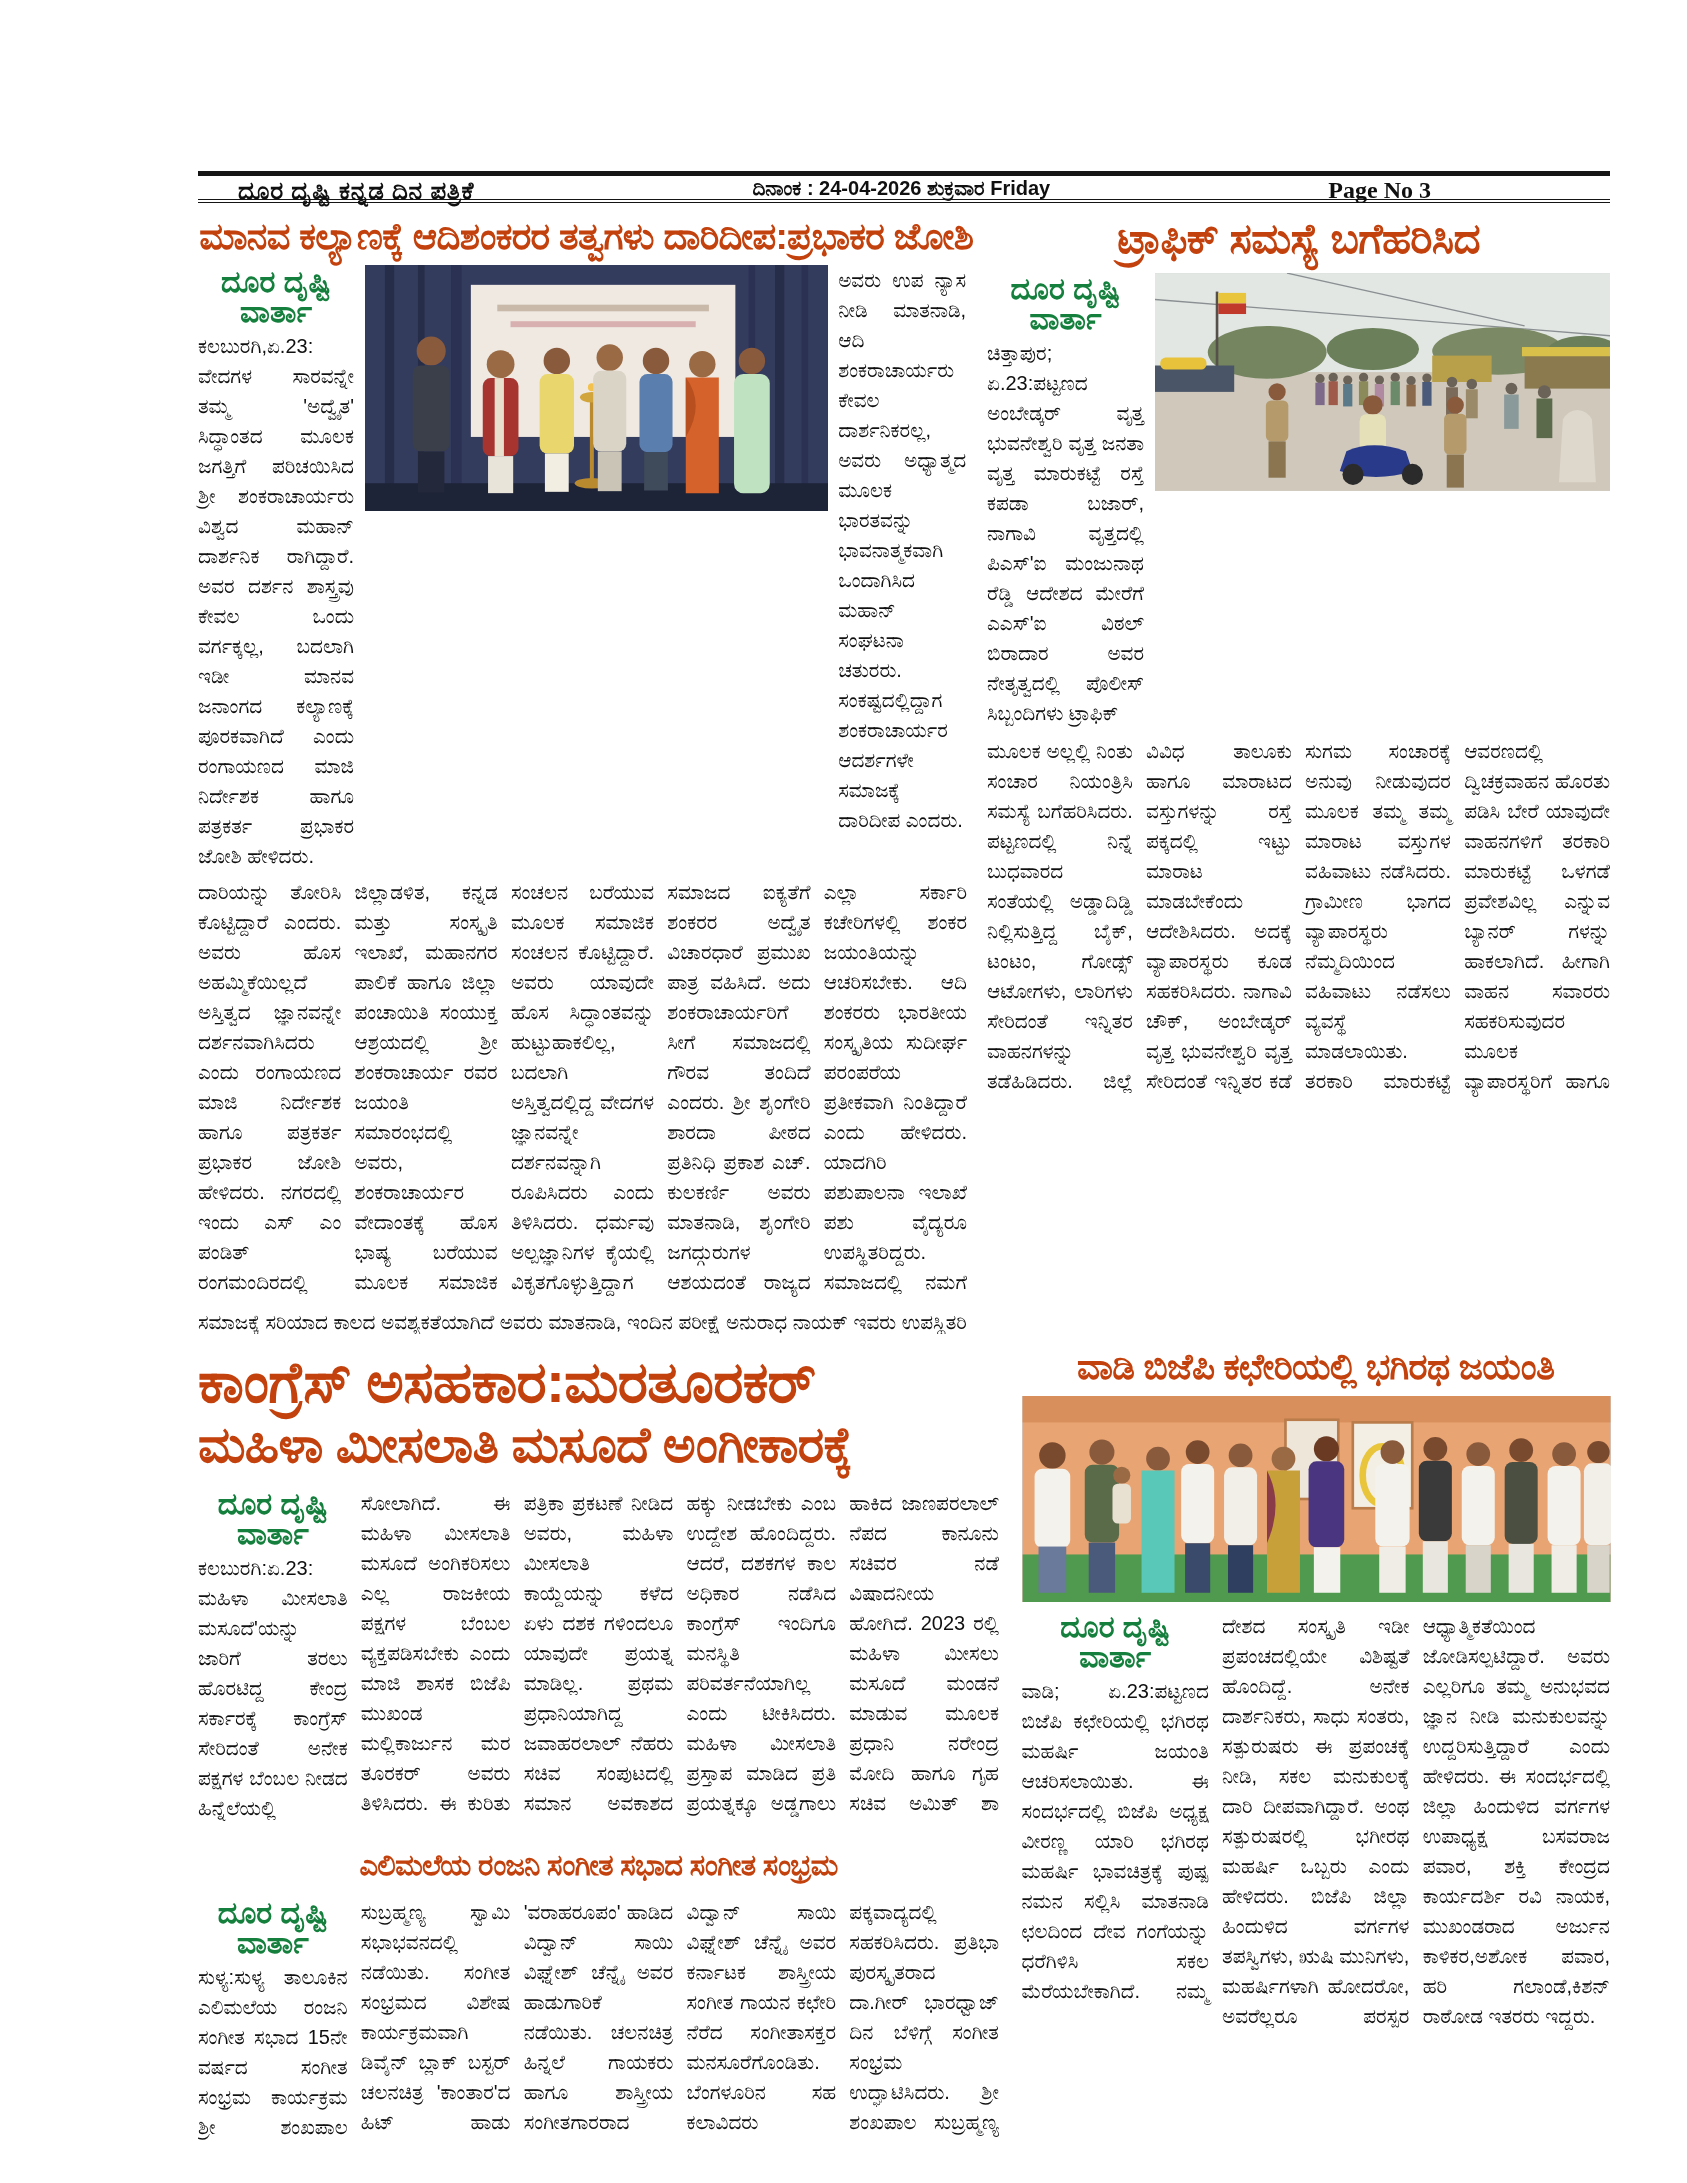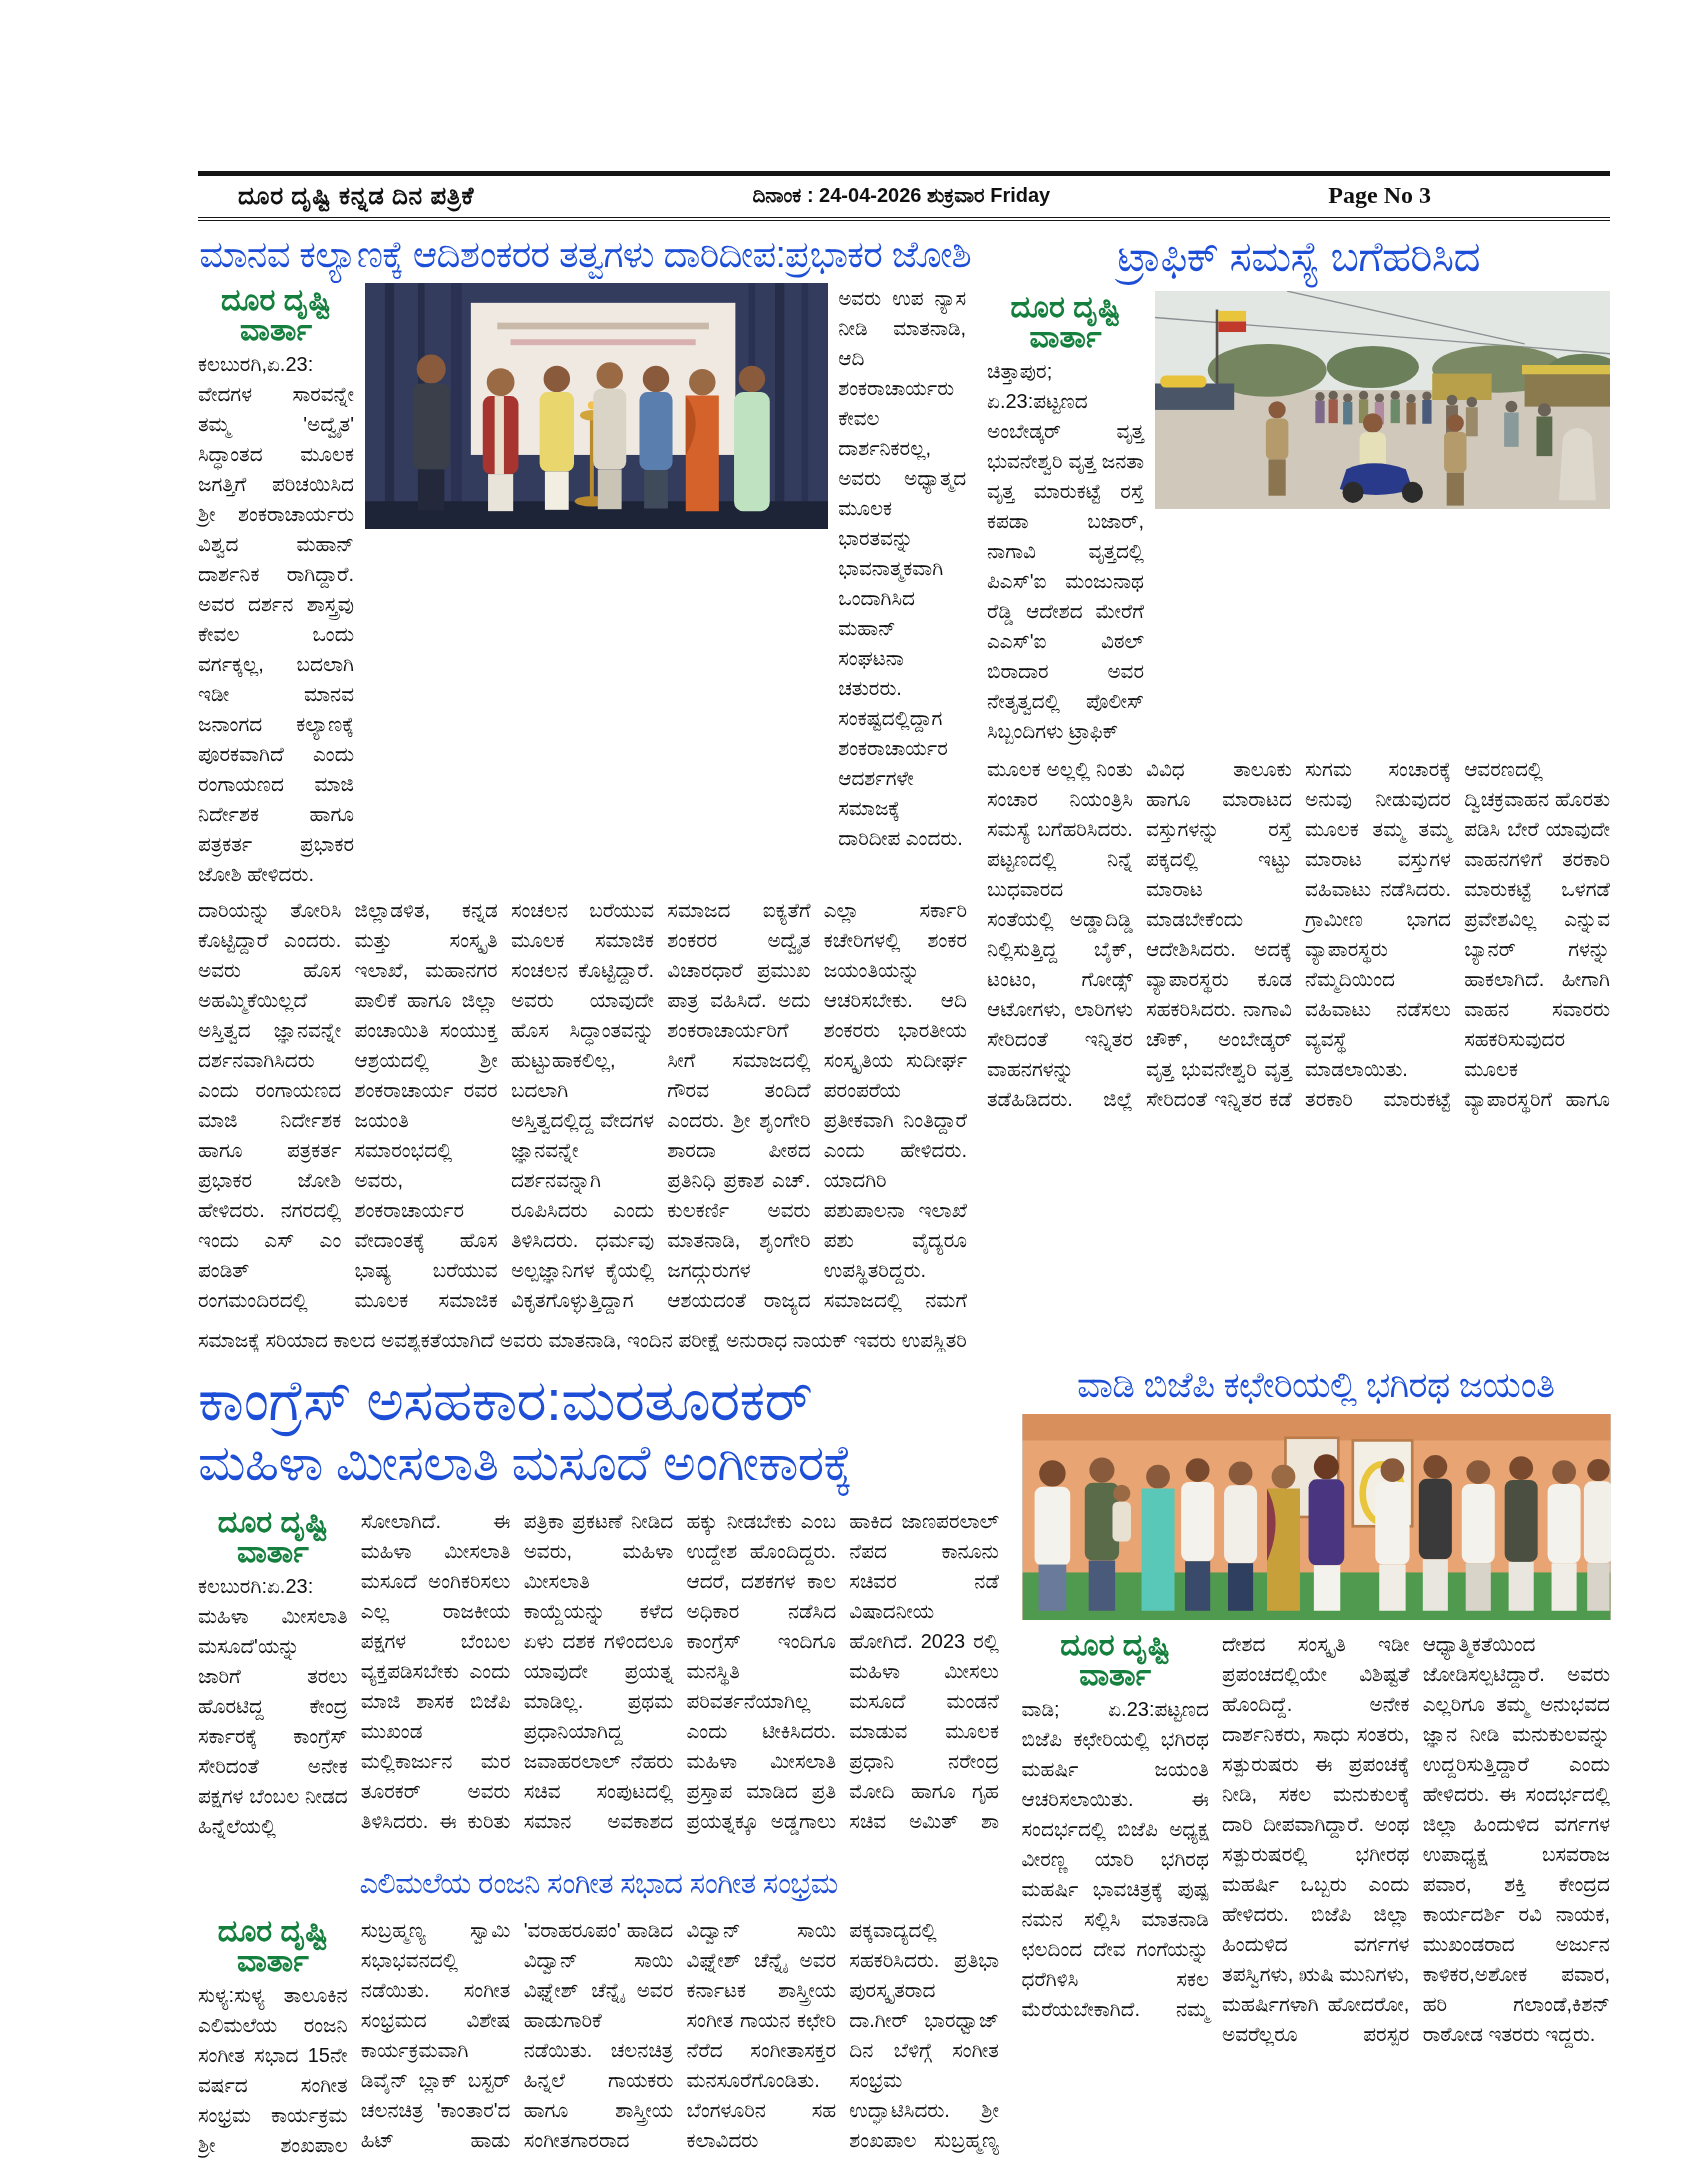--- a/index.html
+++ b/index.html
@@ -1,25 +1,25 @@
 <!DOCTYPE html>
 <html style="font-size:10.6px"><head>
 <meta charset="utf-8">
 <style>
   html,body{margin:0;padding:0;background:#ffffff;width:1687px;height:2183px;
     font-family:"Liberation Sans","DejaVu Sans",sans-serif;color:#101010;}
   .page{position:absolute;left:198px;top:171px;width:1412px;}
   
   .masthead{border-top:5.3px solid #151515;border-bottom:4.6px double #151515;
-    height:50px;display:flex;align-items:center;justify-content:space-between;
+    height:32px;display:flex;justify-content:space-between;
     padding:1.3px 20px 2.6px 40px;box-sizing:border-box;}
   .masthead .paper{font-weight:bold;font-size:24.5px;letter-spacing:0.7px;}
   .masthead .dateline{font-weight:bold;font-size:20px;}
   .masthead .pageno{font-weight:bold;font-size:24px;font-family:"Liberation Serif","DejaVu Serif",serif;padding-right:159px;}
-  h1,h2,h3{margin:0;font-weight:normal;color:#1d4ed8;}
+  h1,h2,h3{margin:0;font-weight:bold;color:#c2410c;}
   .kn-head{letter-spacing:-0.7px;}
   .byline{color:#15803d;font-weight:bold;font-size:30px;display:block;text-align:center;margin:1.3px 0 4px 0;}
   .bodytxt{font-size:20px;line-height:30px;text-align:justify;}
   .colblock{column-gap:13.2px;overflow:hidden;}
   .toprow{display:flex;gap:10.6px;}
   .photo{display:block;background:#ccc;}
   
   .topsec{display:flex;gap:20px;margin-top:6.6px;}
   .art1{width:769px;flex:0 0 auto;}
   .art2{flex:1 1 auto;min-width:0;}

